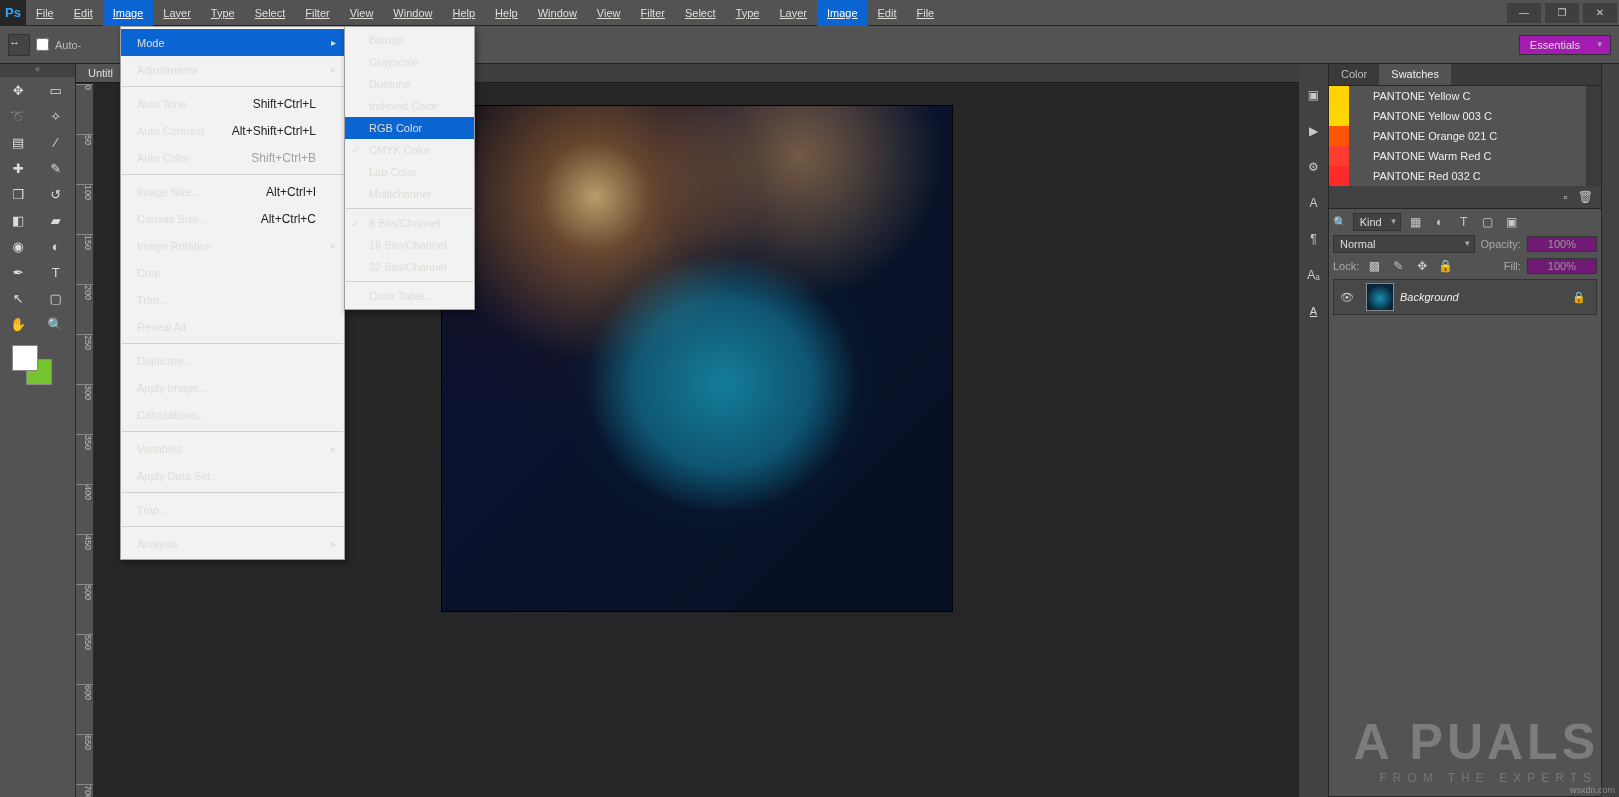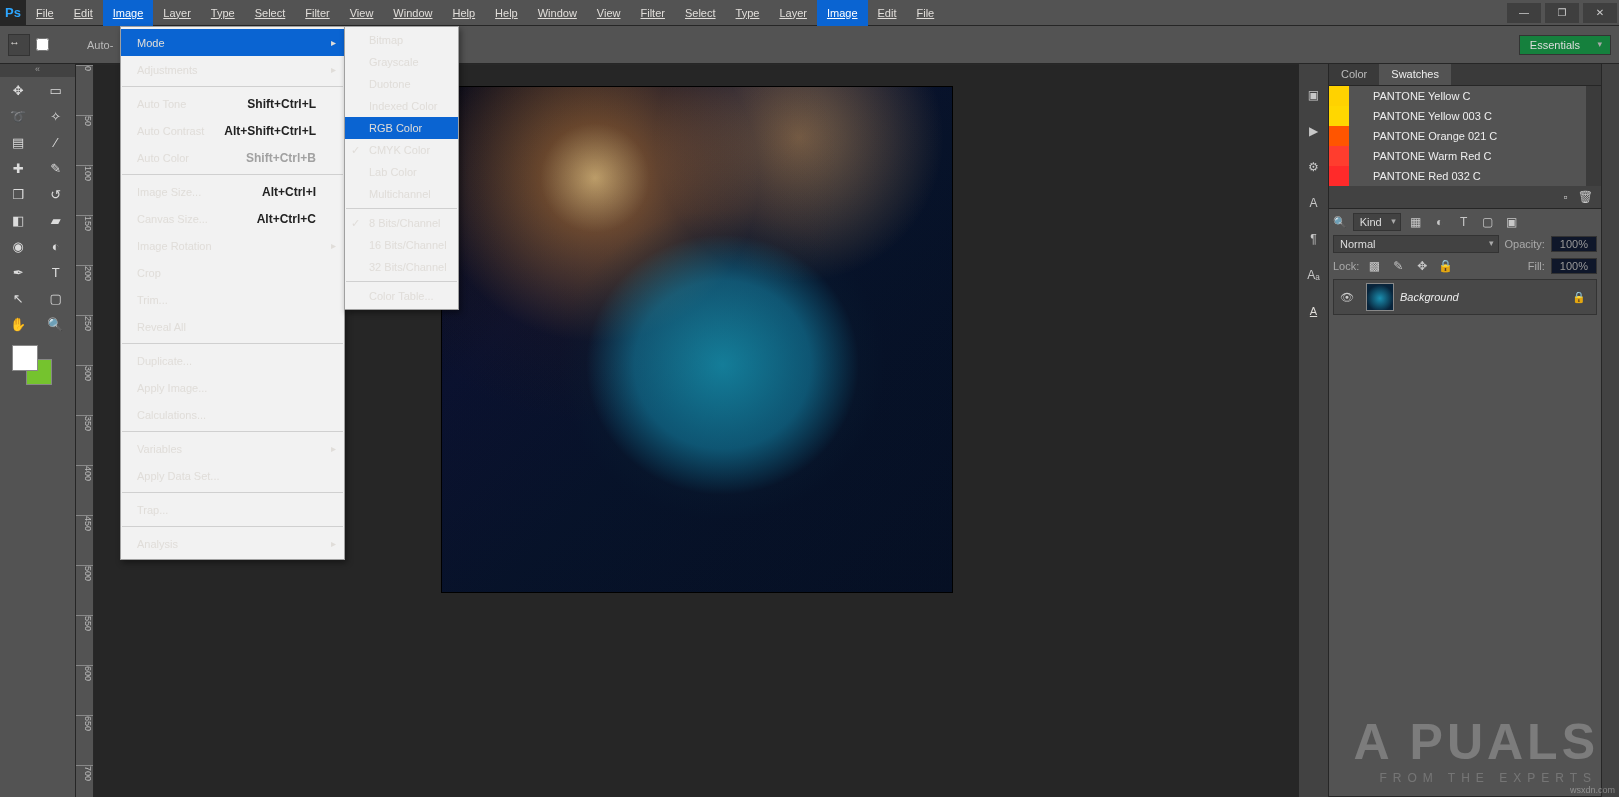--- a/index.html
+++ b/index.html
@@ -7,22 +7,22 @@
 
 .titlebar { height:26px; background:#535353; display:flex; align-items:center; border-bottom:1px solid #262626; }
 .ps-logo { width:26px;height:26px; display:flex; align-items:center; justify-content:center; color:#2da6ff; font-weight:bold; font-size:13px; background:#262626; }
 .menu-item { padding:0 10px; height:26px; display:flex; align-items:center; cursor:default;text-decoration:underline; }
 .menu-item.open { background:#0a64d2; color:#fff; }
 .win-controls { margin-left:auto; display:flex; }
 .win-btn { width:34px; height:20px; margin:2px 2px; background:#3f3f3f; display:flex; align-items:center; justify-content:center; color:#ccc; font-size:10px; }
 
 .options-bar { height:38px; background:#535353; display:flex; align-items:center; padding:0 8px; border-bottom:1px solid #262626; gap:6px;}
 .opt-icon { width:22px; height:22px; background:#444; border:1px solid #333; }
-.opt-text { color:#bbb;margin-left:32px; }
-.workspace { margin-left:auto; background:#15803d; border:1px solid #333; padding:3px 30px 3px 10px; color:#ddd; position:relative;}
+.opt-text { color:#bbb; }
+.workspace { margin-left:auto; background:#a21caf; border:1px solid #333; padding:3px 30px 3px 10px; color:#ddd; position:relative;}
 .workspace::after{content:"▾"; position:absolute; right:8px; top:3px; color:#aaa; font-size:9px;}
 
 .main { display:flex; height:733px; }
 .toolbox-col { width:76px; background:#535353; border-right:1px solid #262626; display:flex; flex-direction:column; }
 .toolbox-collapse { height:13px; background:#424242; text-align:center; color:#999; font-size:9px; }
 .tool-grid { display:grid; grid-template-columns:1fr 1fr; }
 .tool { height:26px; display:flex; align-items:center; justify-content:center; color:#dcdcdc; font-size:13px; border-right:1px solid transparent; border-bottom:0; }
 .swatches-box { margin-top:8px; width:40px; height:40px; margin-left:12px; position:relative; }
 .swatch-fg { width:26px; height:26px; background:#fff; border:1px solid #888; position:absolute; top:0; left:0; }
 .swatch-bg { width:26px; height:26px; background:#75c32e; border:1px solid #888; position:absolute; bottom:0; right:0; }
@@ -39,24 +39,24 @@
 .canvas { width:510px; height:505px; background: radial-gradient(ellipse 220px 210px at 55% 55%, rgba(25,170,200,0.7) 0%, rgba(20,140,175,0.55) 40%, rgba(10,30,50,0.2) 62%, rgba(5,10,30,0.05) 74%),
   radial-gradient(circle at 30% 18%, rgba(230,190,120,0.85) 0%, rgba(190,120,50,0.55) 10%, rgba(70,30,10,0.1) 30%, transparent 45%),
   radial-gradient(circle at 70% 10%, rgba(200,150,90,0.6) 0%, transparent 25%),
   linear-gradient(135deg, #0a0d1c 0%, #0b1230 30%, #07132a 55%, #061024 100%);
   box-shadow:0 0 0 1px #000; }
 
 .dropdown { position:absolute; top:26px; left:120px; width:225px; background:#f2f2f2; border:1px solid #a0a0a0; box-shadow:2px 3px 6px rgba(0,0,0,0.4); z-index:50; padding:2px 0;}
 .dd-row { display:flex; align-items:center; height:27px; padding:0 28px 0 16px; color:#222; position:relative; font-size:12px;}
 .dd-row.hl { background:#0a64d2; color:#fff; }
 .dd-row.disabled { color:#a1a1a1; }
-.dd-row .shortcut { margin-left:auto; color:inherit; font-size:12px;font-weight:bold;}
+.dd-row .shortcut { margin-left:auto; color:inherit; font-size:12px;}
 .dd-row .arrow { position:absolute; right:8px; font-size:10px; }
 .dd-sep { height:1px; background:#d0d0d0; margin:3px 1px; }
-.submenu { position:absolute; top:26px; left:344px; width:115px; background:#f2f2f2; border:1px solid #a0a0a0; box-shadow:2px 3px 6px rgba(0,0,0,0.4); z-index:55; padding:2px 0;}
+.submenu { position:absolute; top:26px; left:344px; width:131px; background:#f2f2f2; border:1px solid #a0a0a0; box-shadow:2px 3px 6px rgba(0,0,0,0.4); z-index:55; padding:2px 0;}
 .sub-row { display:flex; align-items:center; height:22px; padding:0 10px 0 24px; position:relative; color:#222; font-size:12px;}
 .sub-row.hl { background:#0a64d2; color:#fff;}
 .sub-row.disabled { color:#a1a1a1; }
 .sub-row .check { position:absolute; left:6px; font-size:11px; }
 
 .panels { width:320px; background:#535353; display:flex; }
 .icon-strip { width:30px; background:#424242; border-right:1px solid #262626; padding-top:22px; display:flex; flex-direction:column; gap:18px; align-items:center; }
 .strip-ic { width:18px; height:18px; color:#c8c8c8; display:flex; align-items:center; justify-content:center; font-size:12px;}
 .panel-stack { flex:1; display:flex; flex-direction:column; }
 .panel { border-bottom:1px solid #262626; }
@@ -69,21 +69,21 @@
 .sw-name { padding-left:24px; font-size:11px; color:#eee; }
 .sw-scroll { width:15px; background:#3b3b3b; }
 .panel-footer { height:22px; display:flex; justify-content:flex-end; align-items:center; gap:10px; padding:0 8px;background:#424242;}
 .pf-ic { color:#c8c8c8; font-size:12px;}
 .layers-body { padding:4px; }
 .lyr-controls { display:flex; align-items:center; gap:6px; margin-bottom:4px;}
 .lyr-select { background:#424242; border:1px solid #333; padding:2px 18px 2px 6px; position:relative; color:#ddd;}
 .lyr-select::after{content:"▾";position:absolute;right:4px;top:2px;color:#aaa;font-size:9px;}
 .lyr-row2 { display:flex; align-items:center; gap:6px; margin-bottom:4px;}
 .lyr-label { color:#aaa;}
-.lyr-val { background:#0f172a; border:1px solid #333; padding:1px 8px; color:#999;}
+.lyr-val { background:#701a75; border:1px solid #333; padding:1px 20px; color:#999;}
 .layer-item { display:flex; align-items:center; height:36px; background:#484848; border:1px solid #333; }
 .eye { width:26px; text-align:center; color:#ccc; }
 .thumb { width:28px; height:28px; margin:0 6px; background:radial-gradient(circle at 50% 55%, #1a8fb0 0%, #08243b 70%); border:1px solid #888; }
 .layer-name { font-style:italic; color:#eee; }
 .lock-ic { margin-left:auto; margin-right:10px; color:#bbb;}
 
 .collapse-right { width:18px; background:#424242; border-left:1px solid #262626; }
 
 .watermark { position:absolute; right:20px; bottom:26px; color:rgba(255,255,255,0.24); font-size:50px; font-weight:bold; letter-spacing:4px; pointer-events:none; font-family: 'Arial Black', sans-serif; }
 .wm-sub { position:absolute; right:22px; bottom:12px; color:rgba(255,255,255,0.2); font-size:12px; letter-spacing:6px; pointer-events:none;}
@@ -154,20 +154,23 @@
       <div class="tool">✋</div>
         <div class="tool">🔍</div>
     </div>
     <div class="swatches-box">
       <div class="swatch-bg"></div>
       <div class="swatch-fg"></div>
     </div>
   </div>
 
   <div class="doc-area">
+    <div class="tab-row">
+      <div class="doc-tab">Untitl</div>
+    </div>
     <div class="ruler-h" id="ruler-h">
         <div class="ruler-tick">0</div>
         <div class="ruler-tick">50</div>
         <div class="ruler-tick">100</div>
         <div class="ruler-tick">150</div>
         <div class="ruler-tick">200</div>
         <div class="ruler-tick">250</div>
         <div class="ruler-tick">300</div>
         <div class="ruler-tick">350</div>
         <div class="ruler-tick">400</div>

